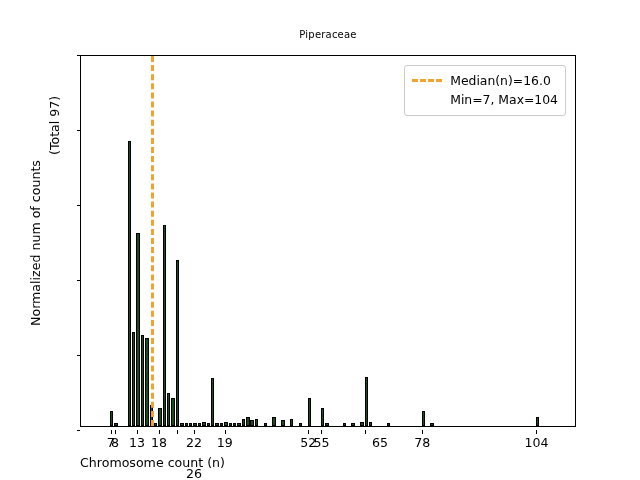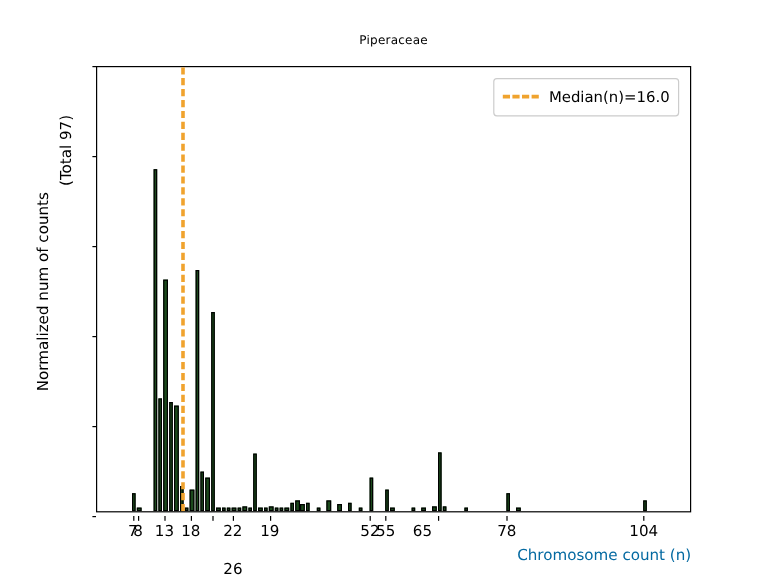--- a/index.html
+++ b/index.html
@@ -90,23 +90,23 @@
     font-size: 12.6px;
     color: #000000;
     white-space: nowrap;
     transform: translateX(-50%);
   }
   .xlabel {
     position: absolute;
     left: 80px;
     top: 455px;
     width: 496px;
-    text-align: right;
+    text-align: left;
     font-size: 12.6px;
-    color: #0369a1;
+    color: #000000;
   }
   
   .legend {
     position: absolute;
     right: 9px;
     top: 9px;
     background: #ffffff;
     border: 0.9px solid #cccccc;
     border-radius: 3px;
     padding: 5px 7px 6px 7px;
@@ -164,21 +164,21 @@
       <div class="xtick-label" style="left: 194px;">22</div>
       <div class="xtick-mark" style="left: 194.124px;"></div>
       <div class="xtick-label" style="left: 194.124px; margin-top: 31px;">26</div>
       <div class="xtick-mark" style="left: 224.85px;"></div>
       <div class="xtick-label" style="left: 224.85px;">19</div>
       <div class="xtick-mark" style="left: 308.248px;"></div>
       <div class="xtick-label" style="left: 308.248px;">52</div>
       <div class="xtick-mark" style="left: 321.416px;"></div>
       <div class="xtick-label" style="left: 321.416px;">55</div>
       <div class="xtick-mark" style="left: 365.31px;"></div>
-      <div class="xtick-label" style="left: 352px;">65</div>
+      <div class="xtick-label" style="left: 380px;">65</div>
       <div class="xtick-mark" style="left: 422.372px;"></div>
       <div class="xtick-label" style="left: 422.372px;">78</div>
       <div class="xtick-mark" style="left: 536.496px;"></div>
       <div class="xtick-label" style="left: 536.496px;">104</div>
     </div>
 
   <div class="plot-frame">
     <div class="bars-layer" id="bars-layer">
         <div class="bar" style="left: 29.0138px; width: 3.42372px; height: 15px;"></div>
         <div class="bar" style="left: 33.4032px; width: 3.42372px; height: 3px;"></div>
@@ -232,18 +232,22 @@
       </div>
     <div class="median-layer" id="median-layer">
         <div class="median-line" style="left: 70.2301px;"></div>
       </div>
 
     <div class="legend">
       <div class="legend-row">
         <span class="legend-swatch"></span>
         <span class="legend-text">Median(n)=16.0</span>
       </div>
+      <div class="legend-row">
+        <span class="legend-swatch blank"></span>
+        <span class="legend-text">Min=7, Max=104</span>
+      </div>
     </div>
   </div>
 
   <div class="xlabel">Chromosome count (n)</div>
 
 </div>
 
 </body></html>

